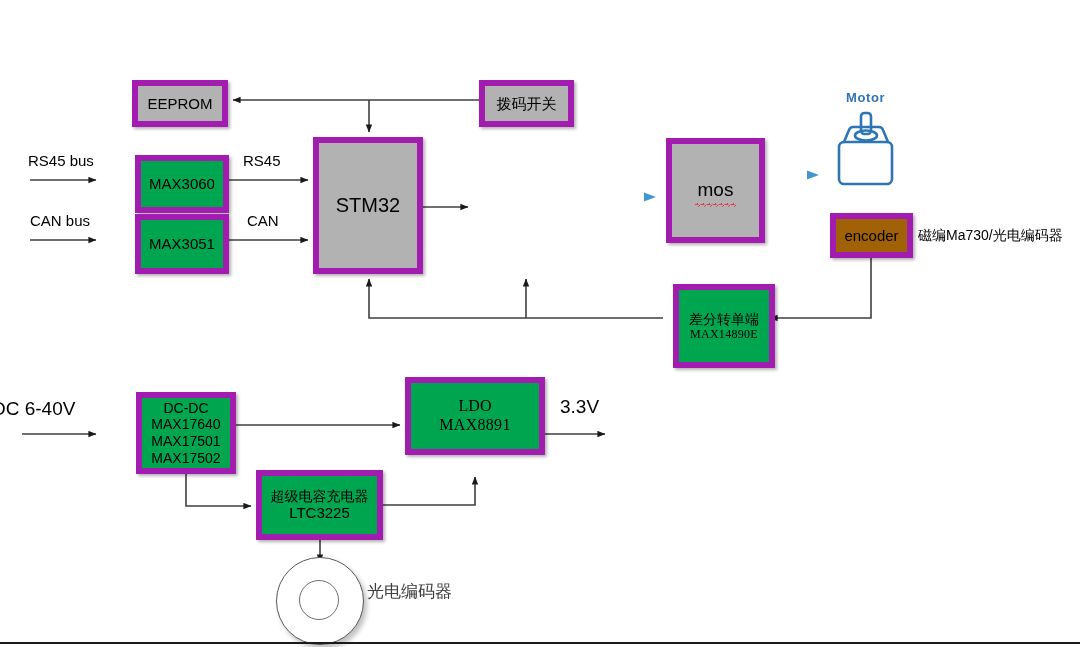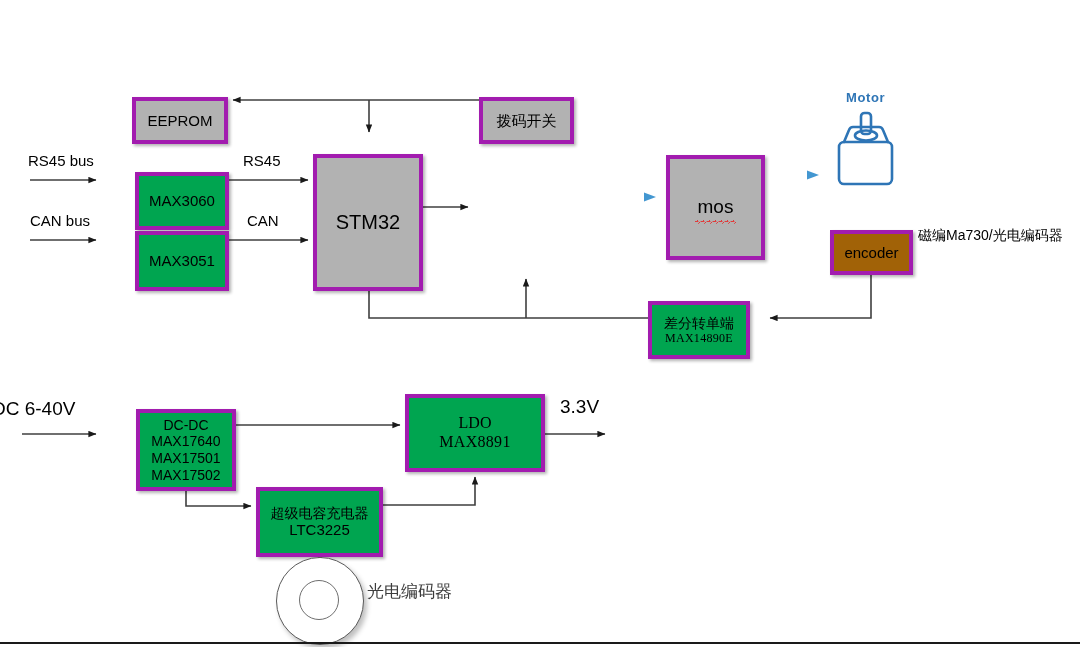--- a/index.html
+++ b/index.html
@@ -43,23 +43,22 @@
   
   .blk {
     position: absolute;
     box-sizing: border-box;
     display: flex;
     flex-direction: column;
     align-items: center;
     justify-content: center;
     text-align: center;
     line-height: 1.18;
-    border: 4px solid #a21caf;
+    border: 6px solid #a21caf;
     box-shadow: 2px 2px 3px rgba(0,0,0,.30);
-    margin-top: 17px;
   }
   .blk .l1, .blk .l2, .blk .l3, .blk .l4 { display:block; white-space: nowrap; }
 
   .green {
     background: #00A550;
     color: #000000;
   }
   .gray {
     background: #B2B2B2;
     color: #000000;
@@ -73,21 +72,21 @@
 
   
   #blk-eeprom   { left:132px; top:80px;  width:96px;  height:47px; font-size:15px; }
   #blk-dipsw    { left:479px; top:80px;  width:95px;  height:47px; font-size:15px; }
   #blk-max3060  { left:135px; top:155px; width:94px;  height:58px; font-size:15px; }
   #blk-max3051  { left:135px; top:214px; width:94px;  height:60px; font-size:15px; }
   #blk-stm32    { left:313px; top:137px; width:110px; height:137px; font-size:20px; }
   #blk-tmc5160  { left:473px; top:137px; width:102px; height:137px; font-size:17px; }
   #blk-mos      { left:666px; top:138px; width:99px;  height:105px; font-size:19px; }
   #blk-encoder  { left:830px; top:213px; width:83px;  height:45px; font-size:15px; }
-  #blk-diff     { left:648px; top:284px; width:102px; height:58px; }
+  #blk-diff     { left:673px; top:284px; width:102px; height:84px; }
   #blk-diff .l1 { font-size:14px; }
   #blk-diff .l2 { font-size:12px; font-family:"Liberation Serif","DejaVu Serif",serif; letter-spacing:.3px; }
   #blk-dcdc     { left:136px; top:392px; width:100px; height:82px; font-size:14px; }
   #blk-charger  { left:256px; top:470px; width:127px; height:70px; }
   #blk-charger .l1 { font-size:14px; }
   #blk-charger .l2 { font-size:15px; }
   #blk-ldo      { left:405px; top:377px; width:140px; height:78px; }
   #blk-ldo .l1  { font-size:16px; font-family:"Liberation Serif","DejaVu Serif",serif; }
   #blk-ldo .l2  { font-size:16px; font-family:"Liberation Serif","DejaVu Serif",serif; letter-spacing:.3px; }
 

